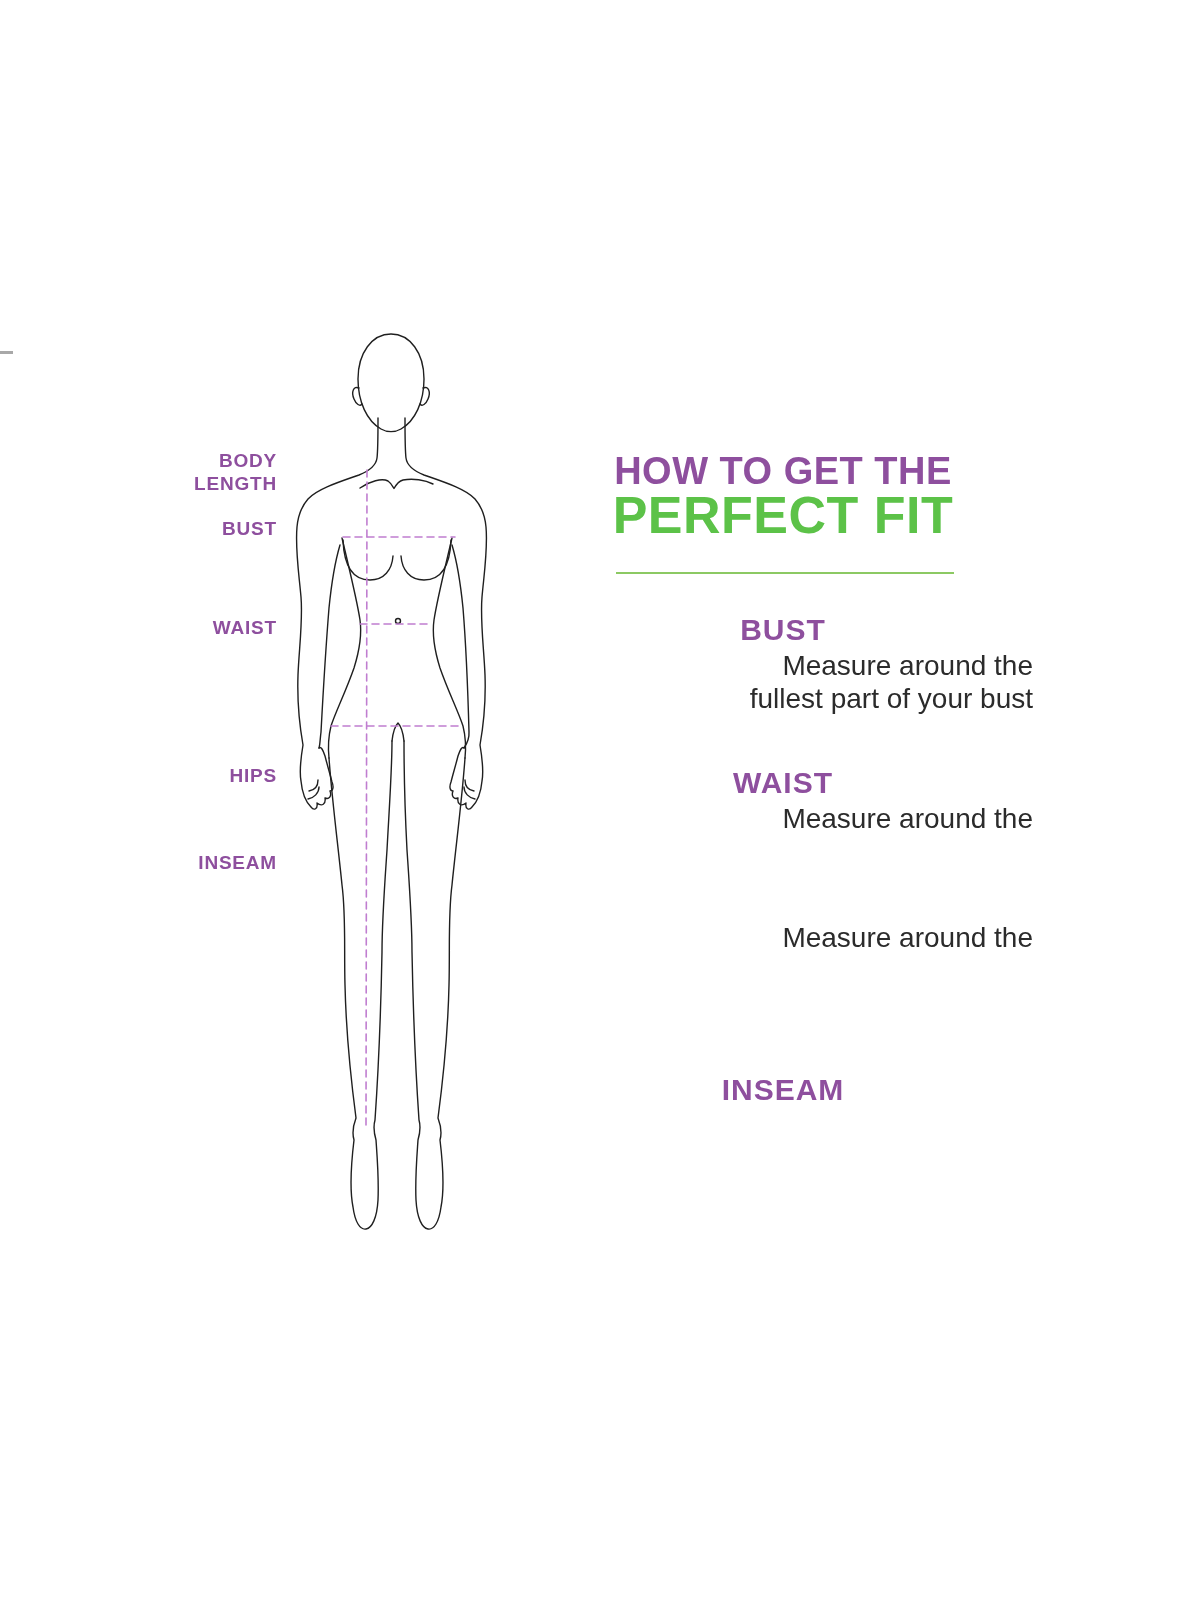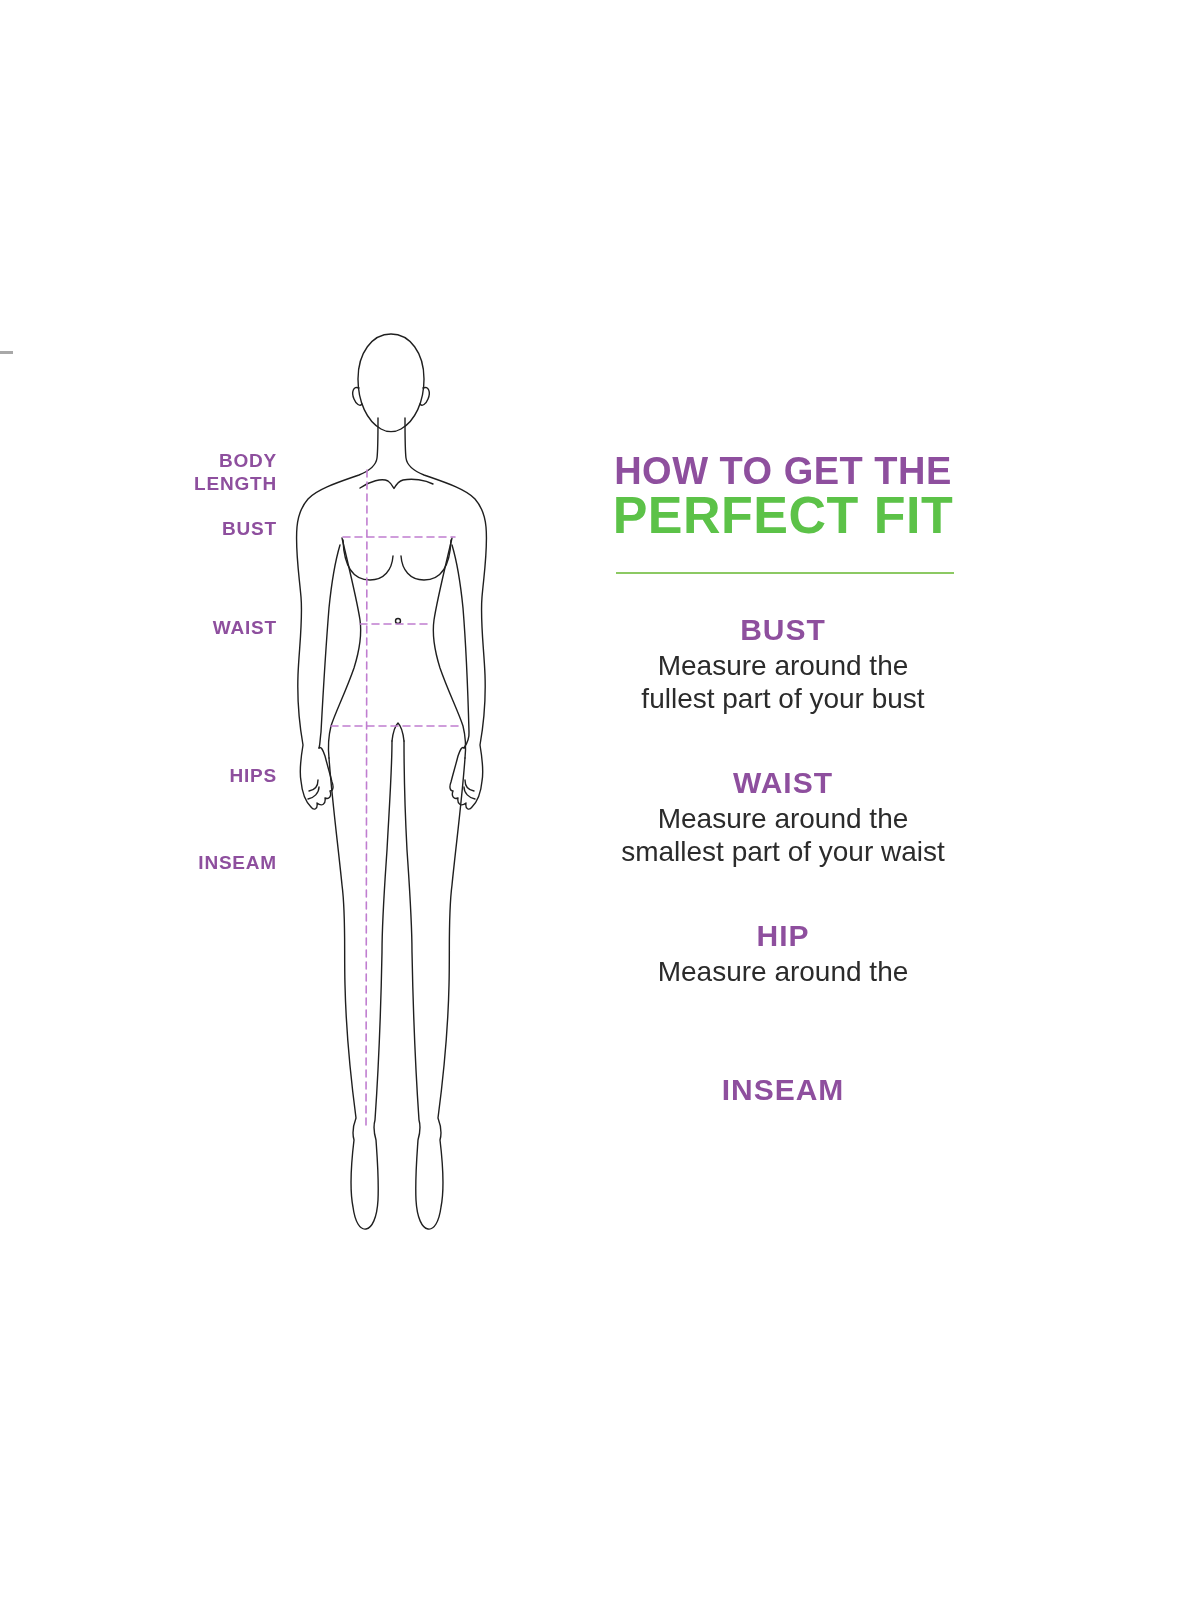--- a/index.html
+++ b/index.html
@@ -65,21 +65,21 @@
   .sec-0{top:577px;}
   .sec-1{top:730px;}
   .sec-2{top:883px;}
   .sec-3{top:1037px;}
   .sec h2{
     margin:0;color:var(--purple);
     font-size:30px;font-weight:700;letter-spacing:1px;line-height:34px;
   }
   .sec p{
     margin:2px 0 0 0;color:var(--ink);
-    font-size:28px;font-weight:400;line-height:33px;
+    font-size:28px;font-weight:400;line-height:33px;text-align:right;
   }
 </style>
 </head>
 <body>
 
 <div class="page">
 
   <div class="stray-mark"></div>
 
   <svg class="croquis" viewBox="270 320 250 915" aria-hidden="true">
@@ -123,25 +123,24 @@
     <div class="title2">PERFECT FIT</div>
     <div class="divider"></div>
 
     <section class="sec sec-0">
       <h2>BUST</h2>
       <p><span>Measure around the</span><br><span>fullest part of your bust</span></p>
     </section>
 
     <section class="sec sec-1">
       <h2>WAIST</h2>
-      <p><span>Measure around the</span><br><span>smallest part of your waist</span></p>
+      <p><span>Measure around the</span><br></p>
     </section>
 
     <section class="sec sec-2">
-      <h2>HIP</h2>
       <p><span>Measure around the</span><br></p>
     </section>
 
     <section class="sec sec-3">
       <h2>INSEAM</h2>
       <p><br></p>
     </section>
   </div>
 
 </div>

